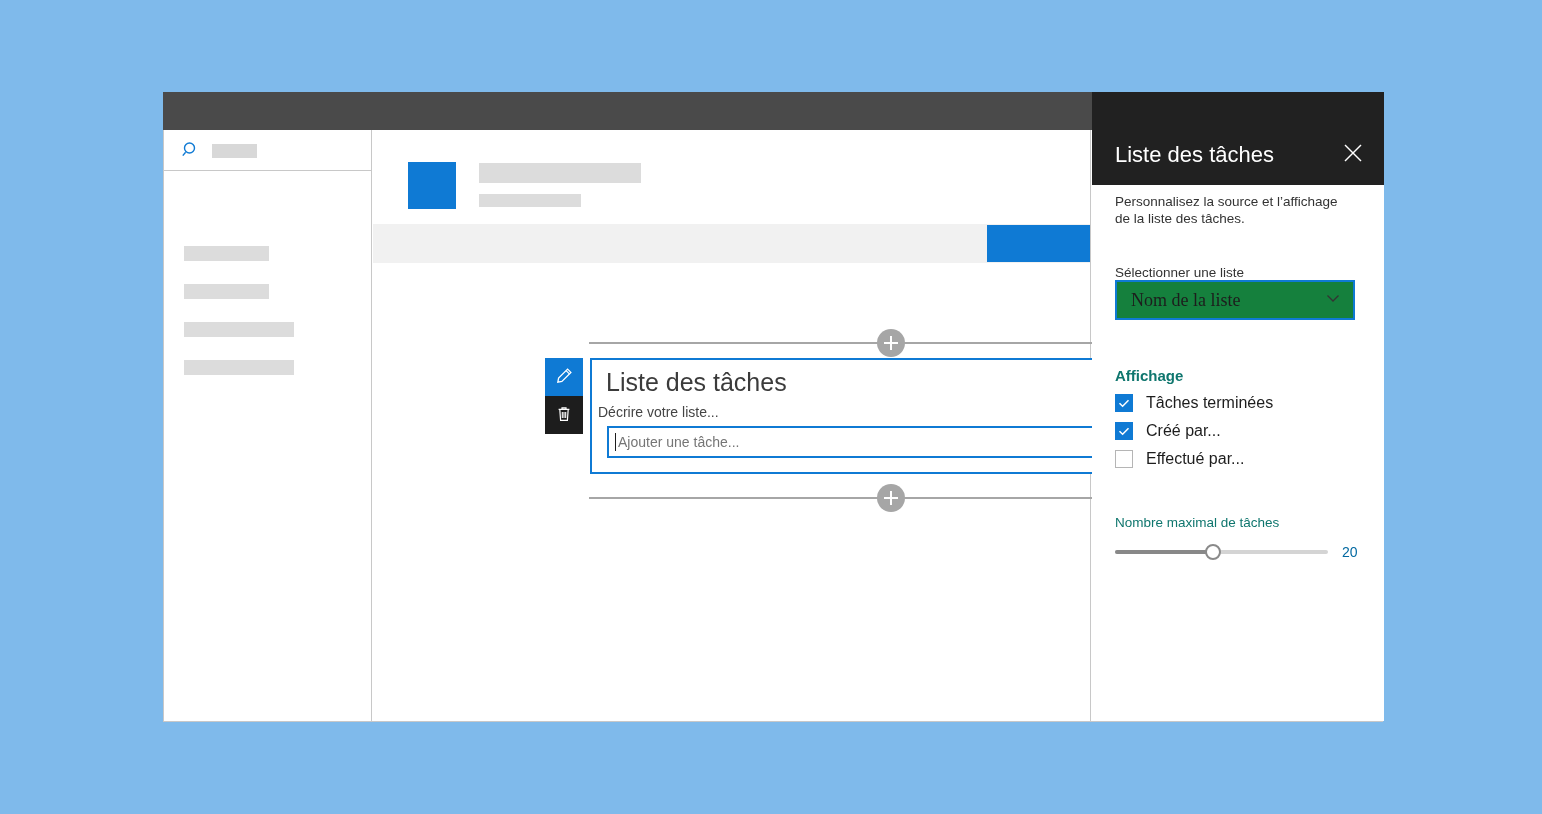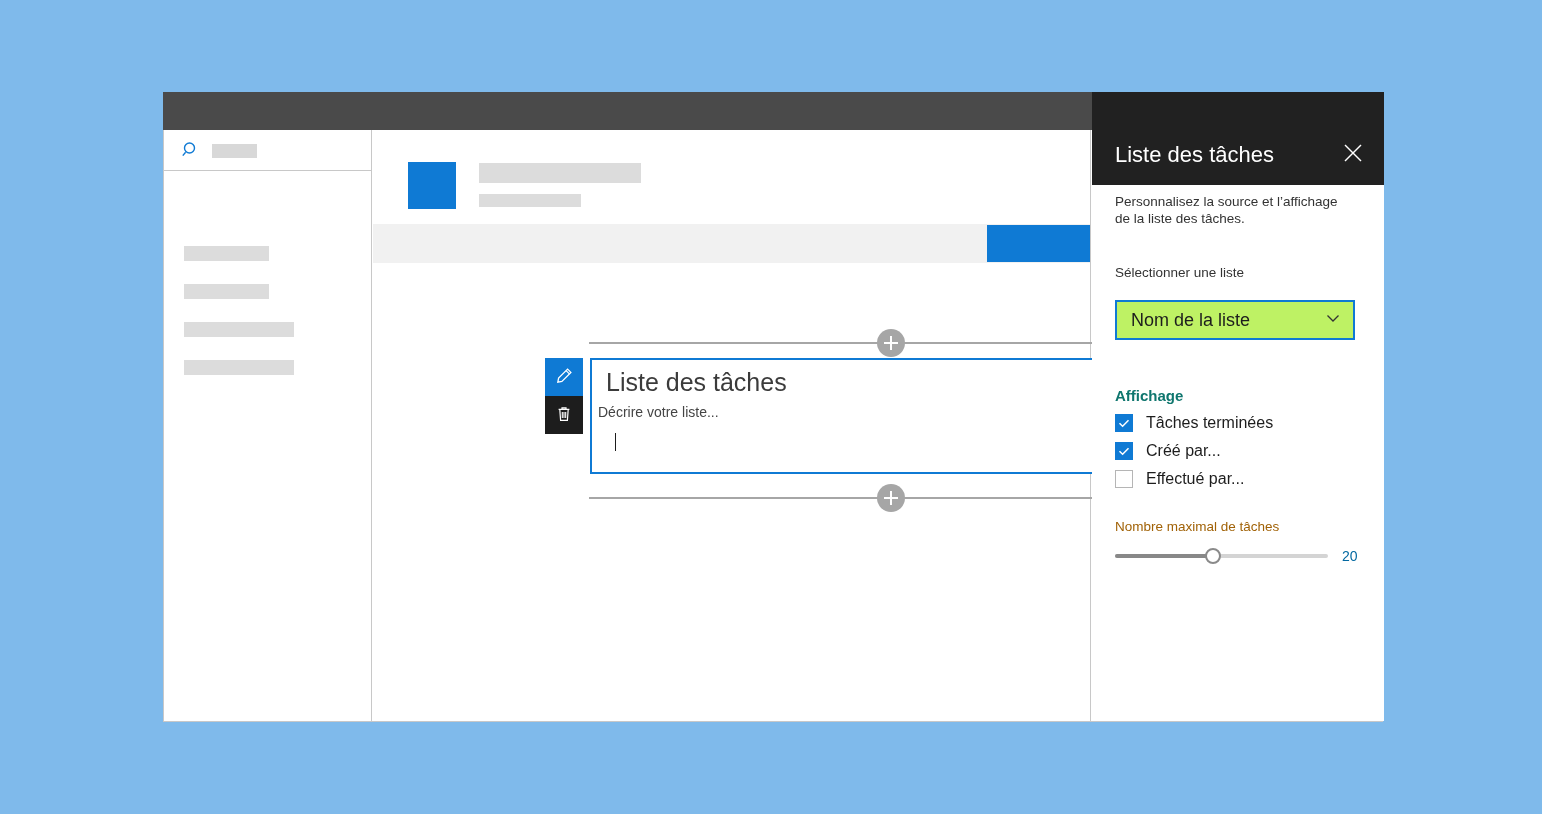--- a/index.html
+++ b/index.html
@@ -334,30 +334,31 @@
     line-height: 17px;
     margin: 0;
     width: 225px;
   }
   .field-label {
     font-size: 13.5px;
     color: #333333;
     margin-top: 38px;
   }
   .dropdown {
-    margin-top: 20px;
+    margin-top: 0;
     width: 240px;
     height: 40px;
     border: 2px solid #0f7ad4;
     box-sizing: border-box;
     display: flex;
     align-items: center;
     justify-content: space-between;
     padding: 0 11px 0 14px;
-    background: #bef264;
+    background: #15803d;
+    font-family: Liberation Serif, serif;
   }
   .dropdown-value {
     font-size: 18px;
     color: #1d1d1d;
   }
   .section-title {
     margin-top: 47px;
     font-size: 15px;
     color: #0f766e;
     font-weight: bold;
@@ -384,23 +385,23 @@
     background: #ffffff;
     border: 1px solid #b5b5b5;
   }
   .check-label {
     margin-left: 13px;
     font-size: 16px;
     color: #1d1d1d;
     white-space: nowrap;
   }
   .slider-label {
-    margin-top: 31px;
+    margin-top: 47px;
     font-size: 13.5px;
-    color: #a16207;
+    color: #0f766e;
   }
   .slider-row {
     margin-top: 14px;
     display: flex;
     align-items: center;
   }
   .slider-track {
     position: relative;
     width: 213px;
     height: 4px;
@@ -494,20 +495,21 @@
               <line x1="10.7" y1="7" x2="10.7" y2="13" stroke="#ffffff" stroke-width="1.1"></line>
             </svg>
           </span>
         </button>
       </div>
 
       <div class="webpart">
         <div class="wp-title">Liste des tâches</div>
         <div class="wp-desc">Décrire votre liste...</div>
         <div class="wp-input-row">
+          <input class="wp-input" type="text" placeholder="Ajouter une tâche..." style="">
           <span class="wp-caret"></span>
           <button class="wp-add-btn">Ajouter</button>
         </div>
       </div>
 
       <div class="add-divider bottom">
         <span class="line"></span>
         <span class="circle"></span>
       </div>
 

